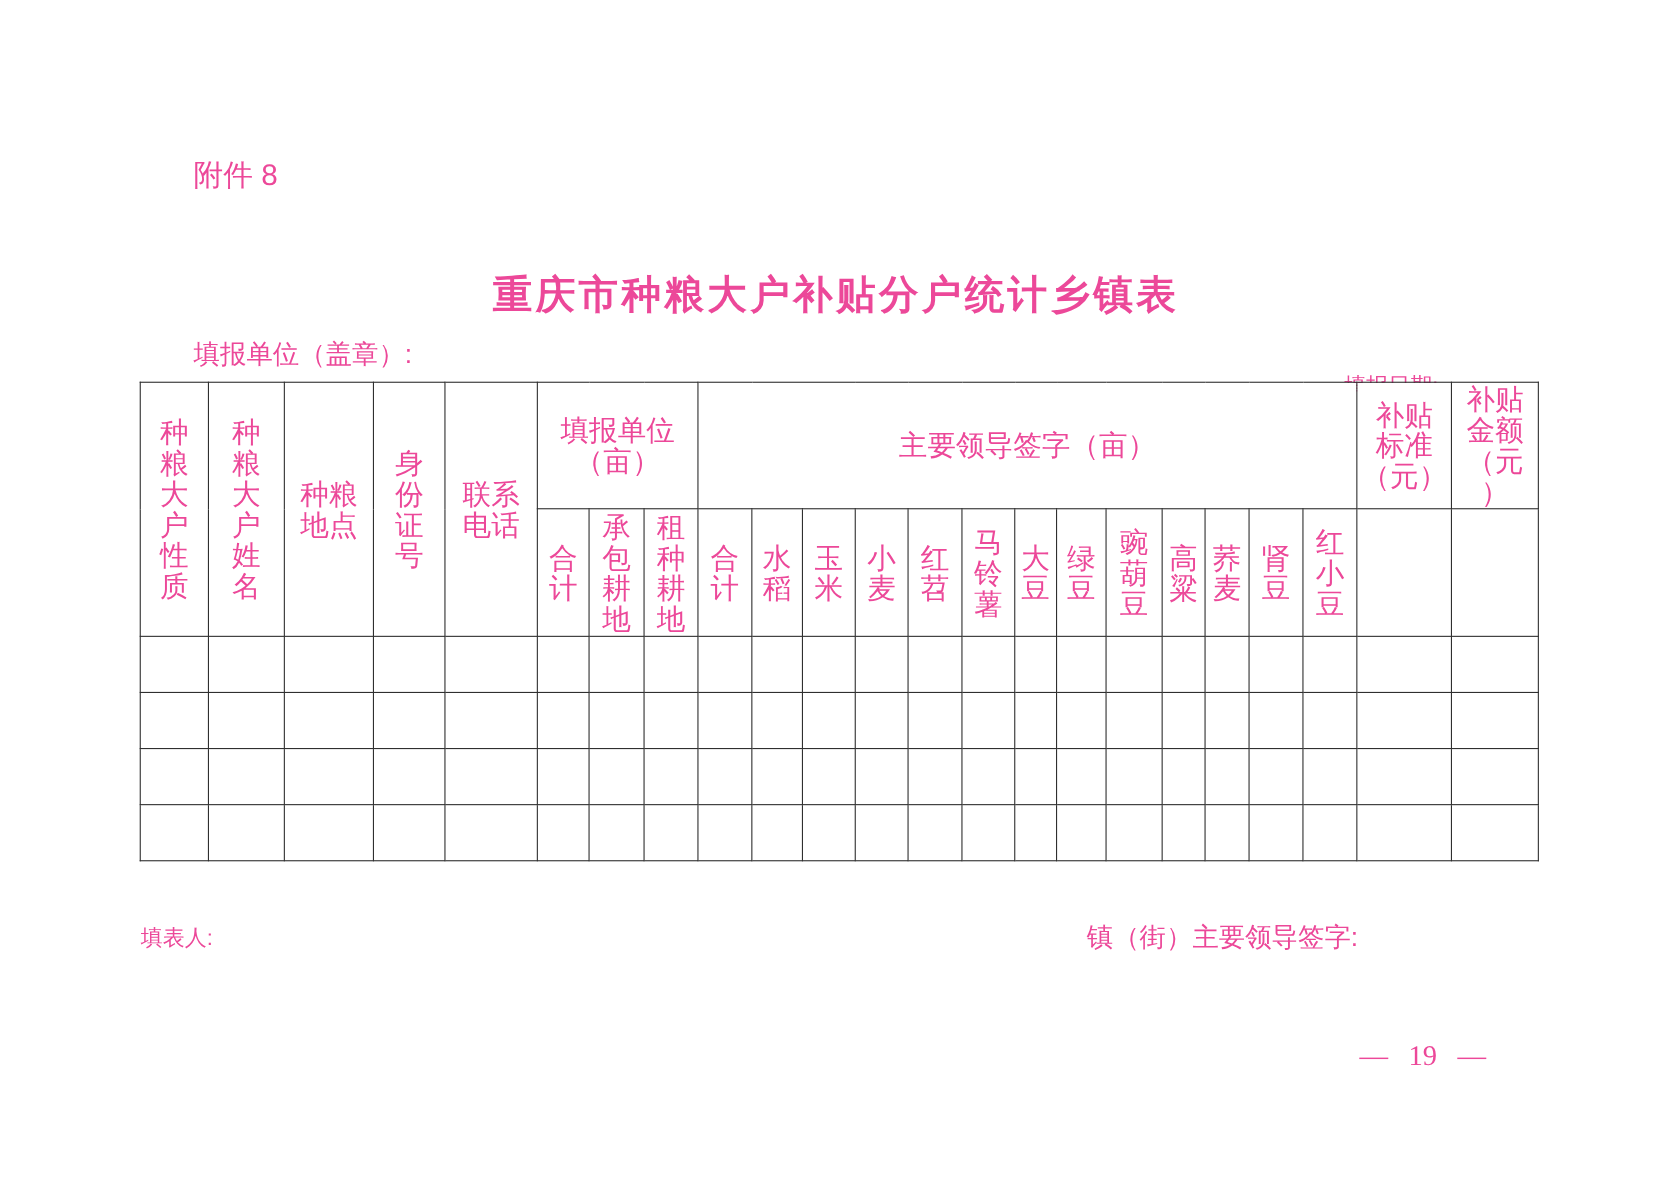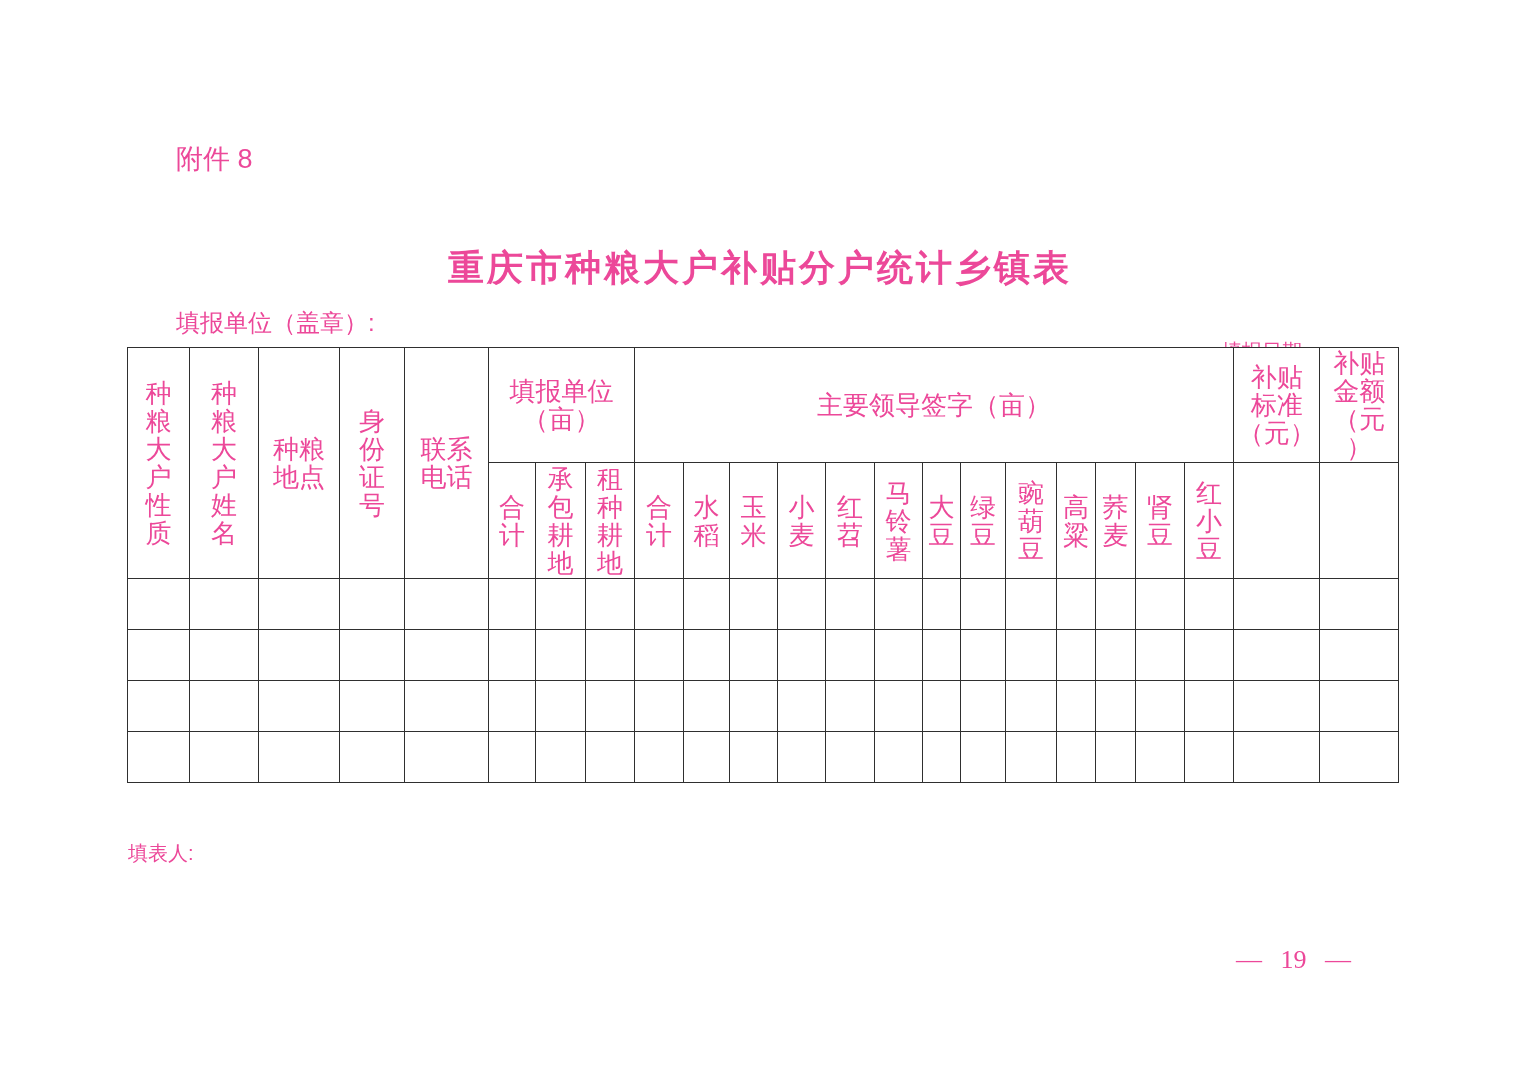--- a/index.html
+++ b/index.html
@@ -309,15 +309,16 @@
           <td></td>
           <td></td>
           <td></td>
           <td></td>
           <td></td>
         </tr>
       </tbody>
   </table>
 
   <div class="filler-label">填表人:</div>
+  <div class="sign-label">镇（街）主要领导签字:</div>
   <div class="page-number">— 19 —</div>
 
 </div>
 
 </body></html>

